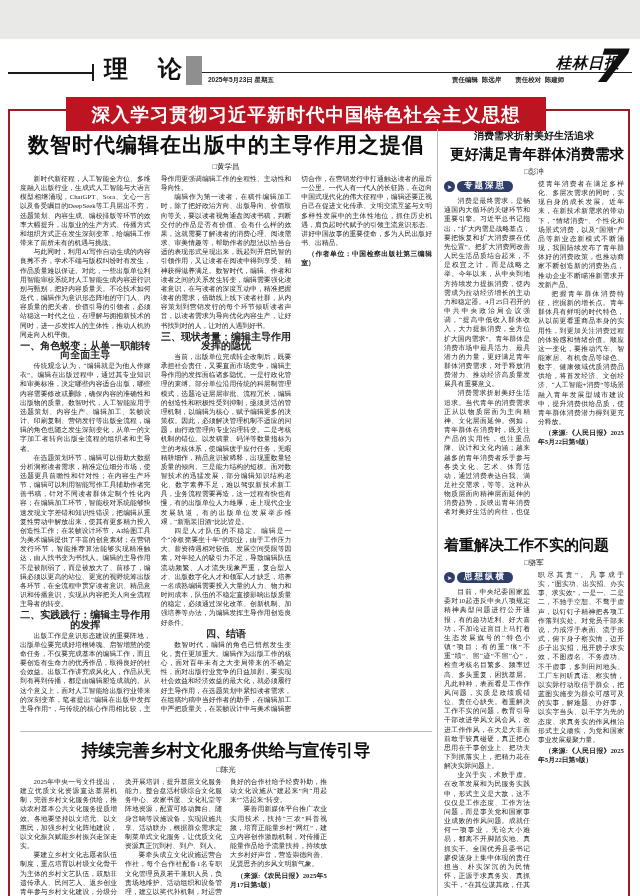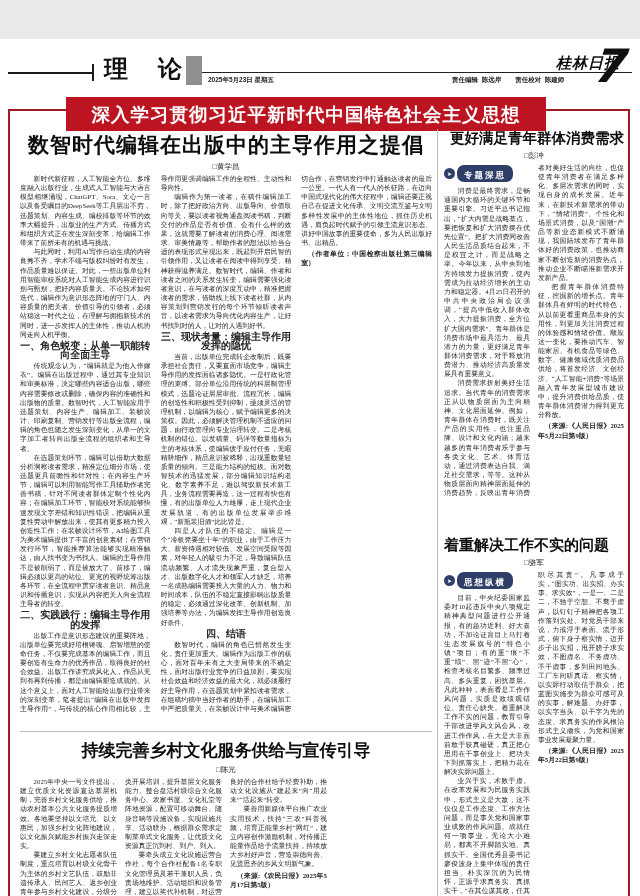--- a/index.html
+++ b/index.html
@@ -42,21 +42,21 @@
   .kicker{font-family:"Liberation Sans","DejaVu Sans",sans-serif;font-weight:bold;font-size:10px;
           text-align:center;margin:2px 0 1px;color:#111;}
   .t-consumer{font-size:14.5px;font-weight:900;text-align:right;margin:2px 0 0;line-height:19px;color:#0d0d0d;}
   .cols2a{column-count:2;column-gap:8px;height:338px;}
   .art-thought{position:absolute;left:444px;top:494px;width:180px;}
   .t-thought{font-size:15px;font-weight:900;text-align:left;margin:2px 0 0;line-height:20px;color:#0d0d0d;}
   .cols2b{column-count:2;column-gap:8px;height:326px;}
   .badge{display:flex;align-items:center;gap:2px;margin:2px 0 4px;break-inside:avoid;}
   .badge-circle{flex:0 0 auto;width:11px;height:11px;border-radius:50%;background:#2f3e68;color:#fff;
                 display:flex;align-items:center;justify-content:center;font-size:6px;line-height:1;}
-  .badge-pill{background:#2f3e68;color:#fff;border-radius:7px;padding:6px 7px 2px;
+  .badge-pill{background:#2f3e68;color:#fff;border-radius:7px;padding:0 7px 2px;
               font-family:Liberation Serif, serif;font-weight:bold;font-size:8.5px;letter-spacing:2px;}
   
   .art-rural{position:absolute;left:20px;top:698px;width:412px;}
   .t-rural{font-size:17px;font-weight:900;text-align:center;margin:2px 0 0;line-height:23px;color:#0d0d0d;}
   .cols4{column-count:4;column-gap:8px;height:128px;}
 </style>
 </head>
 <body>
 
 <div class="page">
@@ -96,20 +96,21 @@
       <p class="sec-h">三、现状考量：编辑主导作用发挥的隐忧</p>
       <p>当前，出版单位完成转企改制后，既要承担社会责任，又要直面市场竞争，编辑主导作用的发挥面临诸多隐忧。一是行政化管理的束缚。部分单位沿用传统的科层制管理模式，选题论证层层审批、流程冗长，编辑的创造性和积极性受到抑制，亟须灵活的管理机制，以编辑为核心，赋予编辑更多的决策权。因此，必须解决管理机制不适应的问题，由行政管理向专业治理转变。二是考核机制的错位。以发稿量、码洋等数量指标为主的考核体系，使编辑疲于应付任务，无暇精耕细作，精品意识被稀释，出现重数量轻质量的倾向。三是能力结构的短板。面对数智技术的迅猛发展，部分编辑知识结构老化、数字素养不足，难以驾驭新技术新工具，业务流程需要再造，这一过程有快也有慢，有的出版单位人力雄厚，走上现代企业发展轨道，有的出版单位发展举步维艰，“新瓶装旧酒”比比皆是。</p>
       <p>四是人才队伍的不稳定。编辑是一个“冷板凳要坐十年”的职业，由于工作压力大、薪资待遇相对较低、发展空间受限等因素，对年轻人的吸引力不足，导致编辑队伍流动频繁、人才流失现象严重，复合型人才、出版数字化人才和领军人才缺乏，培养一名成熟编辑需要投入大量的人力、物力和时间成本，队伍的不稳定直接影响出版质量的稳定，必须通过深化改革、创新机制、加强培养等办法，为编辑发挥主导作用创造良好条件。</p>
       <p class="sec-h">四、结语</p>
       <p>数智时代，编辑的角色已悄然发生变化，责任更加重大。编辑作为出版工作的核心，面对百年未有之大变局带来的不确定性，面对出版行业竞争的日益加剧，要实现社会效益和经济效益的最大化，就必须履行好主导作用，在选题策划中紧扣读者需求，在组稿约稿中当好作者的助手，在编辑加工中严把质量关，在装帧设计中与美术编辑密切合作，在营销发行中打通触达读者的最后一公里。一代人有一代人的长征路，在迈向中国式现代化的伟大征程中，编辑还要正视自己在促进文化传承、文明交流互鉴与文明多样性发展中的主体性地位，抓住历史机遇，肩负起时代赋予的引领主流意识形态、讲好中国故事的重要使命，多为人民出版好书、出精品。</p>
       <p class="src">（作者单位：中国检察出版社第三编辑室）</p>
     </div>
   </div>
 
   <div class="art-consumer">
+    <div class="kicker">消费需求折射美好生活追求</div>
     <div class="t-consumer">更好满足青年群体消费需求</div>
     <div class="byline">□彭冲</div>
     <div class="body-cols cols2a">
       <div class="badge">
         <span class="badge-circle">➤</span>
         <span class="badge-pill">专题深思</span>
       </div>
       <p>消费是最终需求，是畅通国内大循环的关键环节和重要引擎。习近平总书记指出，“扩大内需是战略基点，要把恢复和扩大消费摆在优先位置”。把扩大消费同改善人民生活品质结合起来，不是权宜之计，而是战略之举。今年以来，从中央到地方持续发力提振消费，使内需成为拉动经济增长的主动力和稳定器。4月25日召开的中共中央政治局会议强调，“提高中低收入群体收入，大力提振消费，全方位扩大国内需求”。青年群体是消费市场中最具活力、最具潜力的力量，更好满足青年群体消费需求，对于释放消费潜力、推动经济高质量发展具有重要意义。</p>
       <p>消费需求折射美好生活追求。当代青年的消费需求正从以物质层面为主向精神、文化层面延伸。例如，青年群体在消费时，既关注产品的实用性，也注重品牌、设计和文化内涵；越来越多的青年消费者乐于参与各类文化、艺术、体育活动，通过消费表达自我、满足社交需求，等等。这种从物质层面向精神层面延伸的消费趋势，反映出青年消费者对美好生活的向往，也促使青年消费者在满足多样化、多层次需求的同时，实现自身的成长发展。近年来，在新技术新需求的带动下，“情绪消费”、个性化和场景式消费，以及“国潮”产品等新业态新模式不断涌现，我国陆续发布了青年群体好的消费政策，也推动商家不断创造新的消费热点，推动企业不断瞄准新需求开发新产品。</p>
       <p>把握青年群体消费特征，挖掘新的增长点。青年群体具有鲜明的时代特色，从以前更看重商品本身的实用性，到更加关注消费过程的体验感和情绪价值。顺应这一变化，要推动汽车、智能家居、有机食品等绿色、数字、健康领域优质消费品供给，将首发经济、文创经济、“人工智能+消费”等场景融入青年发展型城市建设中，提升消费供给品质，使青年群体消费潜力得到更充分释放。</p>

